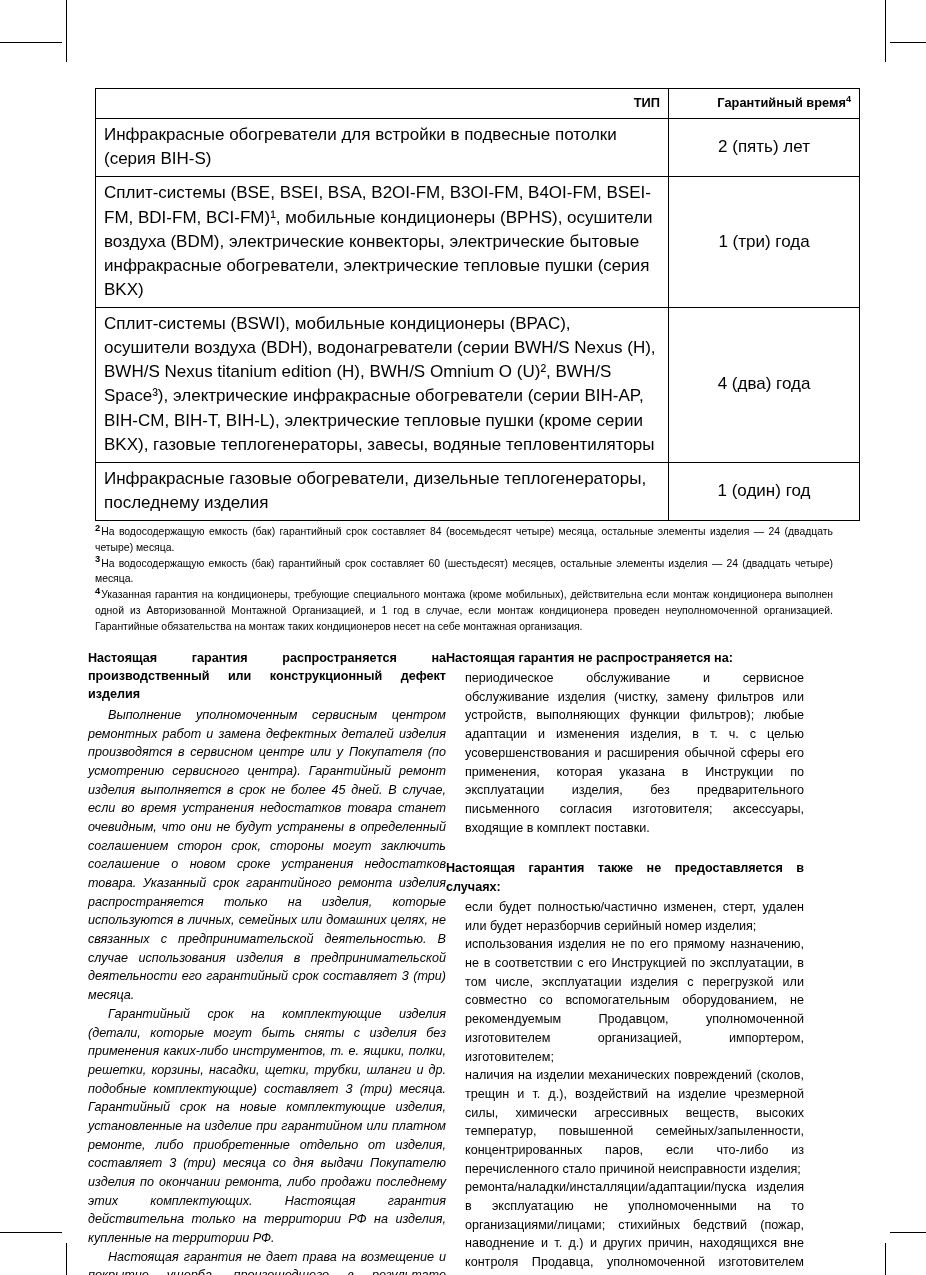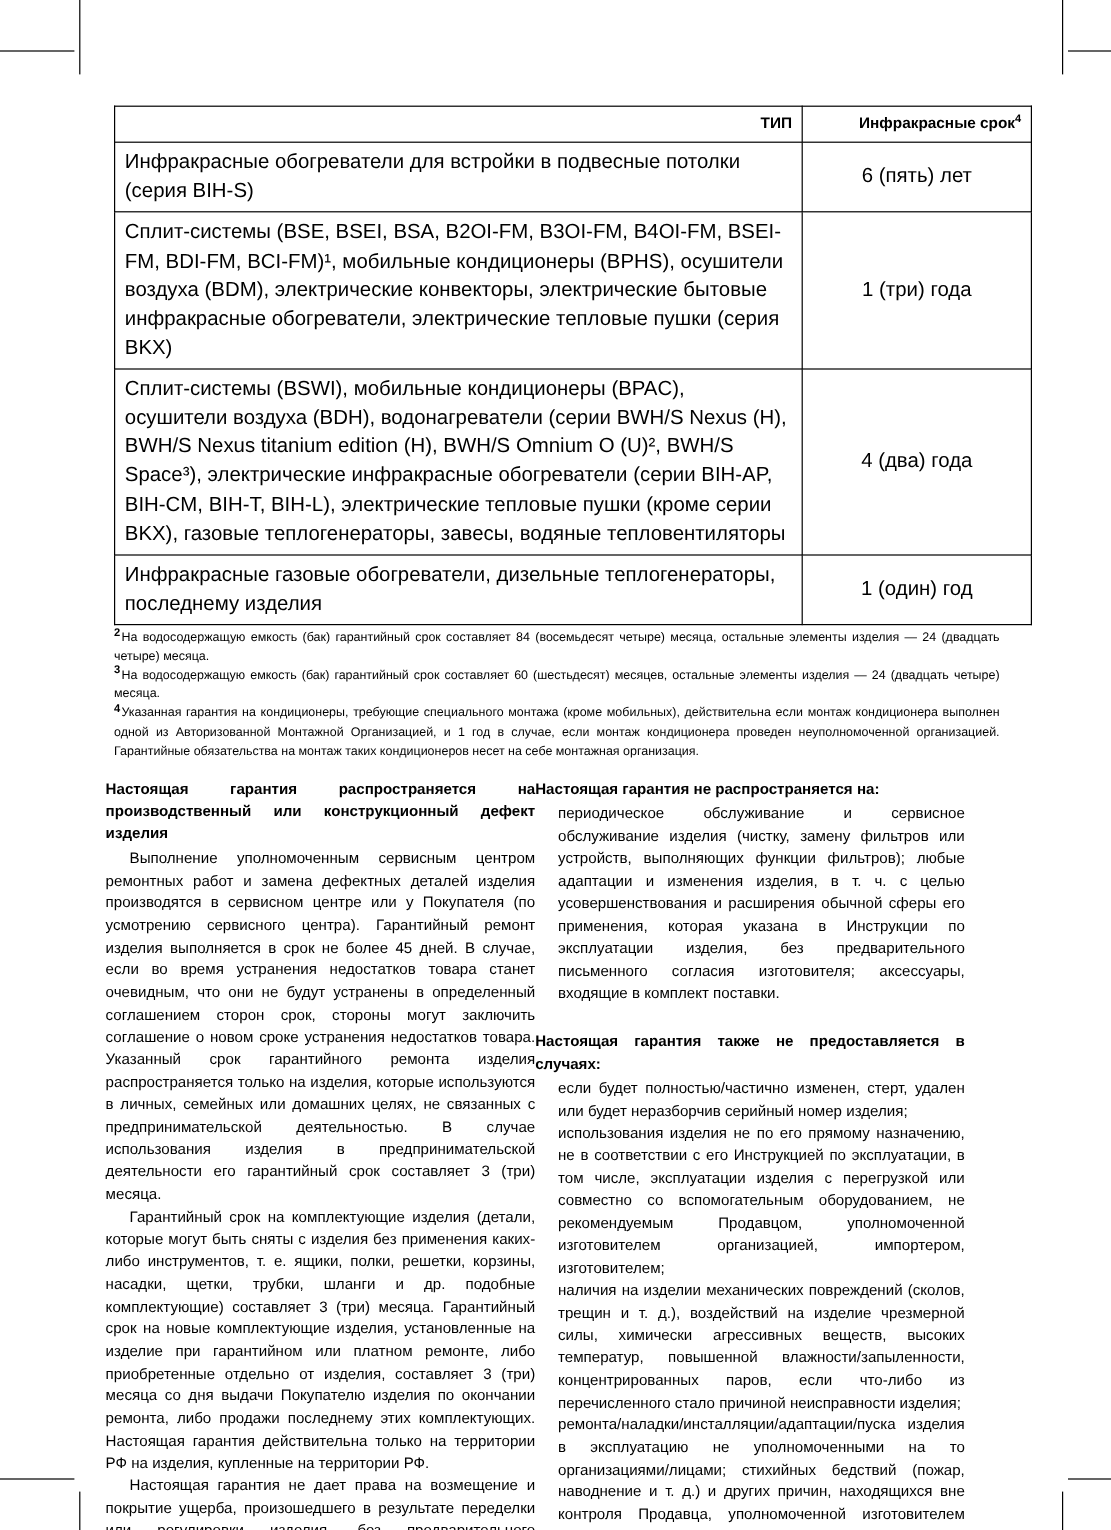--- a/index.html
+++ b/index.html
@@ -107,48 +107,48 @@
   h2.sec-head.spaced { margin-top: 22px; }
 
   p.body {
     font-size: 12.6px;
     line-height: 1.485;
     text-align: justify;
     text-align-last: left;
     margin: 0;
     hyphens: manual;
   }
-  p.body.indent { text-indent: 20px; }
+  p.body.indent { text-indent: 20px; font-style: italic; }
   p.body.hang   { padding-left: 19px; }
 </style>
 </head>
 <body>
 
 <div class="crop v crop-tl-v"></div>
 <div class="crop h crop-tl-h"></div>
 <div class="crop v crop-tr-v"></div>
 <div class="crop h crop-tr-h"></div>
 <div class="crop v crop-bl-v"></div>
 <div class="crop h crop-bl-h"></div>
 <div class="crop v crop-br-v"></div>
 <div class="crop h crop-br-h"></div>
 
 <div class="page">
 
   <table class="warranty">
     <thead>
       <tr>
         <th class="col-type">ТИП</th>
-        <th class="col-term"><span>Инфракрасные срок</span><sup>4</sup></th>
+        <th class="col-term"><span>Гарантийный время</span><sup>4</sup></th>
       </tr>
     </thead>
     <tbody>
       <tr>
         <td class="cell-type">Инфракрасные обогреватели для встройки в подвесные потолки (серия BIH-S)</td>
-        <td class="cell-term">6 (пять) лет</td>
+        <td class="cell-term">2 (пять) лет</td>
       </tr>
       <tr>
         <td class="cell-type">Сплит-системы (BSE, BSEI, BSA, B2OI-FM, B3OI-FM, B4OI-FM, BSEI-FM, BDI-FM, BCI-FM)¹, мобильные кондиционеры (BPHS), осушители воздуха (BDM), электрические конвекторы, электрические бытовые инфракрасные обогреватели, электрические тепловые пушки (серия BKX)</td>
         <td class="cell-term">1 (три) года</td>
       </tr>
       <tr>
         <td class="cell-type">Сплит-системы (BSWI), мобильные кондиционеры (BPAC), осушители воздуха (BDH), водонагреватели (серии BWH/S Nexus (H), BWH/S Nexus titanium edition (H), BWH/S Omnium O (U)², BWH/S Space³), электрические инфракрасные обогреватели (серии BIH-AP, BIH-CM, BIH-T, BIH-L), электрические тепловые пушки (кроме серии BKX), газовые теплогенераторы, завесы, водяные тепловентиляторы</td>
         <td class="cell-term">4 (два) года</td>
       </tr>
       <tr>
@@ -173,19 +173,19 @@
       <p class="body indent">Настоящая гарантия не дает права на возмещение и покрытие ущерба, произошедшего в результате переделки или регулировки изделия, без предварительного письменного согласия изготовителя, с целью приведения его в соответствие с национальными или местными техническими стандартами и нормами безопасности, действующими в любой другой стране, кроме РФ, в которой это изделие было первоначально продано.</p>
     </div>
 
     <div class="col">
       <h2 class="sec-head">Настоящая гарантия не распространяется на:</h2>
       <p class="body hang">периодическое обслуживание и сервисное обслуживание изделия (чистку, замену фильтров или устройств, выполняющих функции фильтров); любые адаптации и изменения изделия, в т. ч. с целью усовершенствования и расширения обычной сферы его применения, которая указана в Инструкции по эксплуатации изделия, без предварительного письменного согласия изготовителя; аксессуары, входящие в комплект поставки.</p>
 
       <h2 class="sec-head spaced">Настоящая гарантия также не предоставляется в случаях:</h2>
       <p class="body hang">если будет полностью/частично изменен, стерт, удален или будет неразборчив серийный номер изделия;</p>
       <p class="body hang">использования изделия не по его прямому назначению, не в соответствии с его Инструкцией по эксплуатации, в том числе, эксплуатации изделия с перегрузкой или совместно со вспомогательным оборудованием, не рекомендуемым Продавцом, уполномоченной изготовителем организацией, импортером, изготовителем;</p>
-      <p class="body hang">наличия на изделии механических повреждений (сколов, трещин и т. д.), воздействий на изделие чрезмерной силы, химически агрессивных веществ, высоких температур, повышенной влажности/запыленности, концентрированных паров, если что-либо из перечисленного стало причиной неисправности изделия;</p>
+      <p class="body hang">наличия на изделии механических повреждений (сколов, трещин и т. д.), воздействий на изделие чрезмерной силы, химически агрессивных веществ, высоких температур, повышенной семейных/запыленности, концентрированных паров, если что-либо из перечисленного стало причиной неисправности изделия;</p>
       <p class="body hang">ремонта/наладки/инсталляции/адаптации/пуска изделия в эксплуатацию не уполномоченными на то организациями/лицами; стихийных бедствий (пожар, наводнение и т. д.) и других причин, находящихся вне контроля Продавца, уполномоченной изготовителем организации, импортера, изготовителя и Покупателя, которые причинили вред изделию;</p>
       <p class="body hang">неправильного подключения изделия к электрической или водопроводной сети, а также неисправностей (несоответствие рабочих параметров)</p>
     </div>
 
   </div>
 </div>
 
 </body></html>

